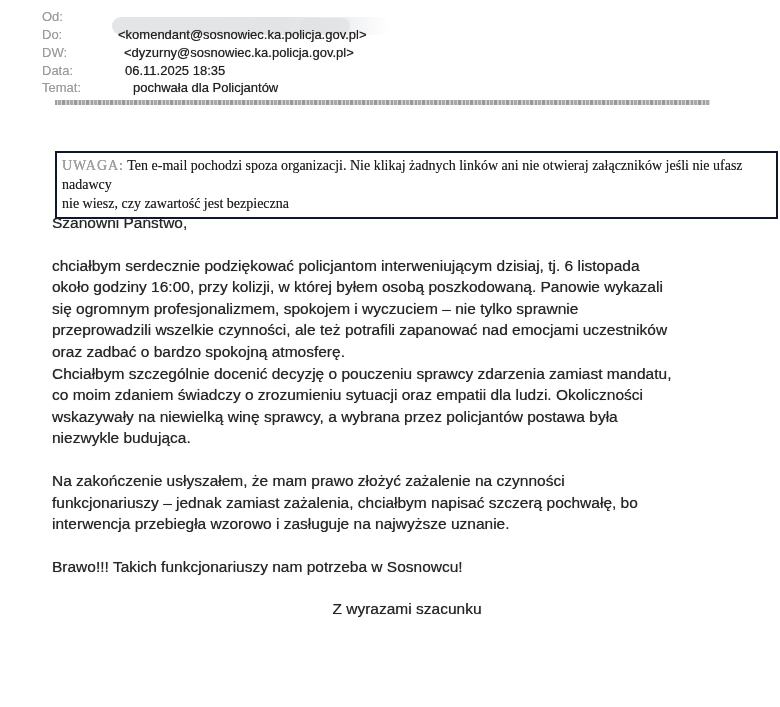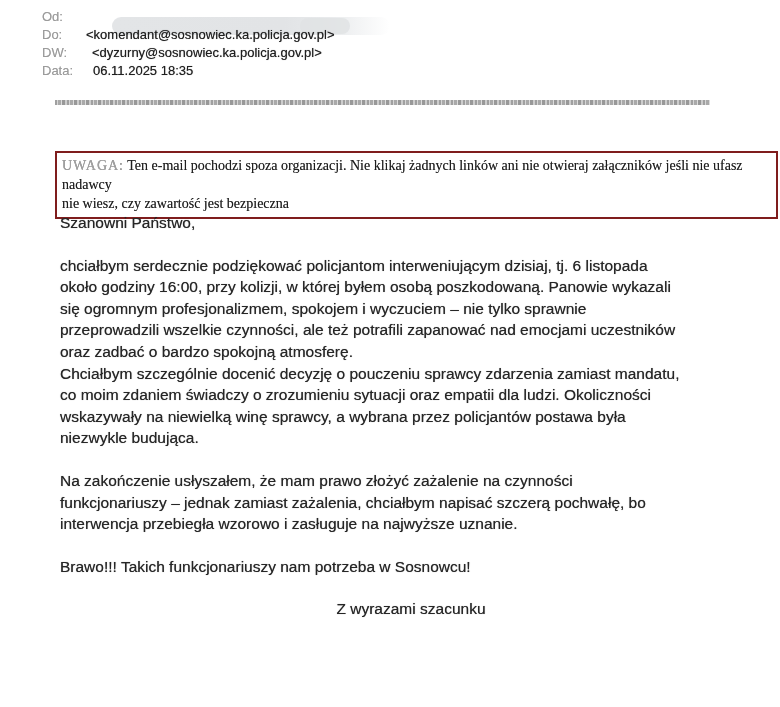--- a/index.html
+++ b/index.html
@@ -15,20 +15,21 @@
   .hdr-label{
     position:absolute;left:42px;top:0;
     font-size:13px;color:#9b9b9b;
     text-shadow:0 0 0.5px rgba(150,150,150,.6);
   }
   .hdr-value{
     position:absolute;top:0;
     font-size:13px;color:#1f1f1f;
     text-shadow:0 0 0.7px rgba(20,20,20,.65);
     white-space:nowrap;
+    margin-left:32px;
   }
   .v-do{left:86px;}
   .v-dw{left:92px;}
   .v-data{left:93px;}
   .v-temat{left:101px;}
   .redaction-bar{
     position:absolute;left:112px;top:8px;
     width:278px;height:18px;border-radius:9px;
     background:linear-gradient(to right,
       #e3e5e7 0%, #e2e4e6 62%, #e8eaec 78%, rgba(232,234,236,0) 100%);
@@ -43,36 +44,36 @@
     width:655px;height:5px;opacity:.85;
     background:
       repeating-linear-gradient(90deg,
         #8f8f8f 0 2px,#cfcfcf 2px 3px,#9a9a9a 3px 6px,
         #d6d6d6 6px 7px,#868686 7px 10px,#c4c4c4 10px 12px);
   }
   
   .warning-box{
     position:absolute;left:55px;top:151px;
     width:723px;box-sizing:border-box;
-    border:2px solid #7f1d1d;
+    border:2px solid #0f172a;
     padding:3px 6px 4px 5px;
     font-family:"Liberation Serif", serif;
     font-size:14px;line-height:19px;color:#1e1e1e;
     text-shadow:0 0 0.5px rgba(30,30,30,.6);
   }
   .warning-label{color:#a2a2a2;letter-spacing:1px;}
   .warning-text{white-space:pre-line;}
   
   .email-body{
     position:absolute;left:52px;top:212px;
     width:710px;
     font-size:15.5px;line-height:21.6px;color:#262626;
     text-shadow:0 0 0.7px rgba(35,35,35,.7);
   }
-  .email-body p{margin:0 0 21px 8px;white-space:pre-line;}
+  .email-body p{margin:0 0 21px 0;white-space:pre-line;}
   .email-body p:last-child{margin-bottom:0;text-align:center;}
 </style>
 </head>
 <body>
 
 <div class="page">
 
   <div class="hdr-row" style="top:9px">
     <span class="hdr-label">Od:</span>
     <span class="redaction-bar"></span>
@@ -82,20 +83,24 @@
     <span class="hdr-label">Do:</span>
     <span class="hdr-value v-do">&lt;komendant@sosnowiec.ka.policja.gov.pl&gt;</span>
   </div>
   <div class="hdr-row" style="top:45px">
     <span class="hdr-label">DW:</span>
     <span class="hdr-value v-dw">&lt;dyzurny@sosnowiec.ka.policja.gov.pl&gt;</span>
   </div>
   <div class="hdr-row" style="top:63px">
     <span class="hdr-label">Data:</span>
     <span class="hdr-value v-data">06.11.2025 18:35</span>
+  </div>
+  <div class="hdr-row" style="top:80px">
+    <span class="hdr-label">Temat:</span>
+    <span class="hdr-value v-temat">pochwała dla Policjantów</span>
   </div>
 
   <div class="hdr-separator"></div>
 
   <div class="warning-box">
     <span class="warning-label">UWAGA:</span>
     <span class="warning-text">Ten e-mail pochodzi spoza organizacji. Nie klikaj żadnych linków ani nie otwieraj załączników jeśli nie ufasz nadawcy
 nie wiesz, czy zawartość jest bezpieczna</span>
   </div>
 

